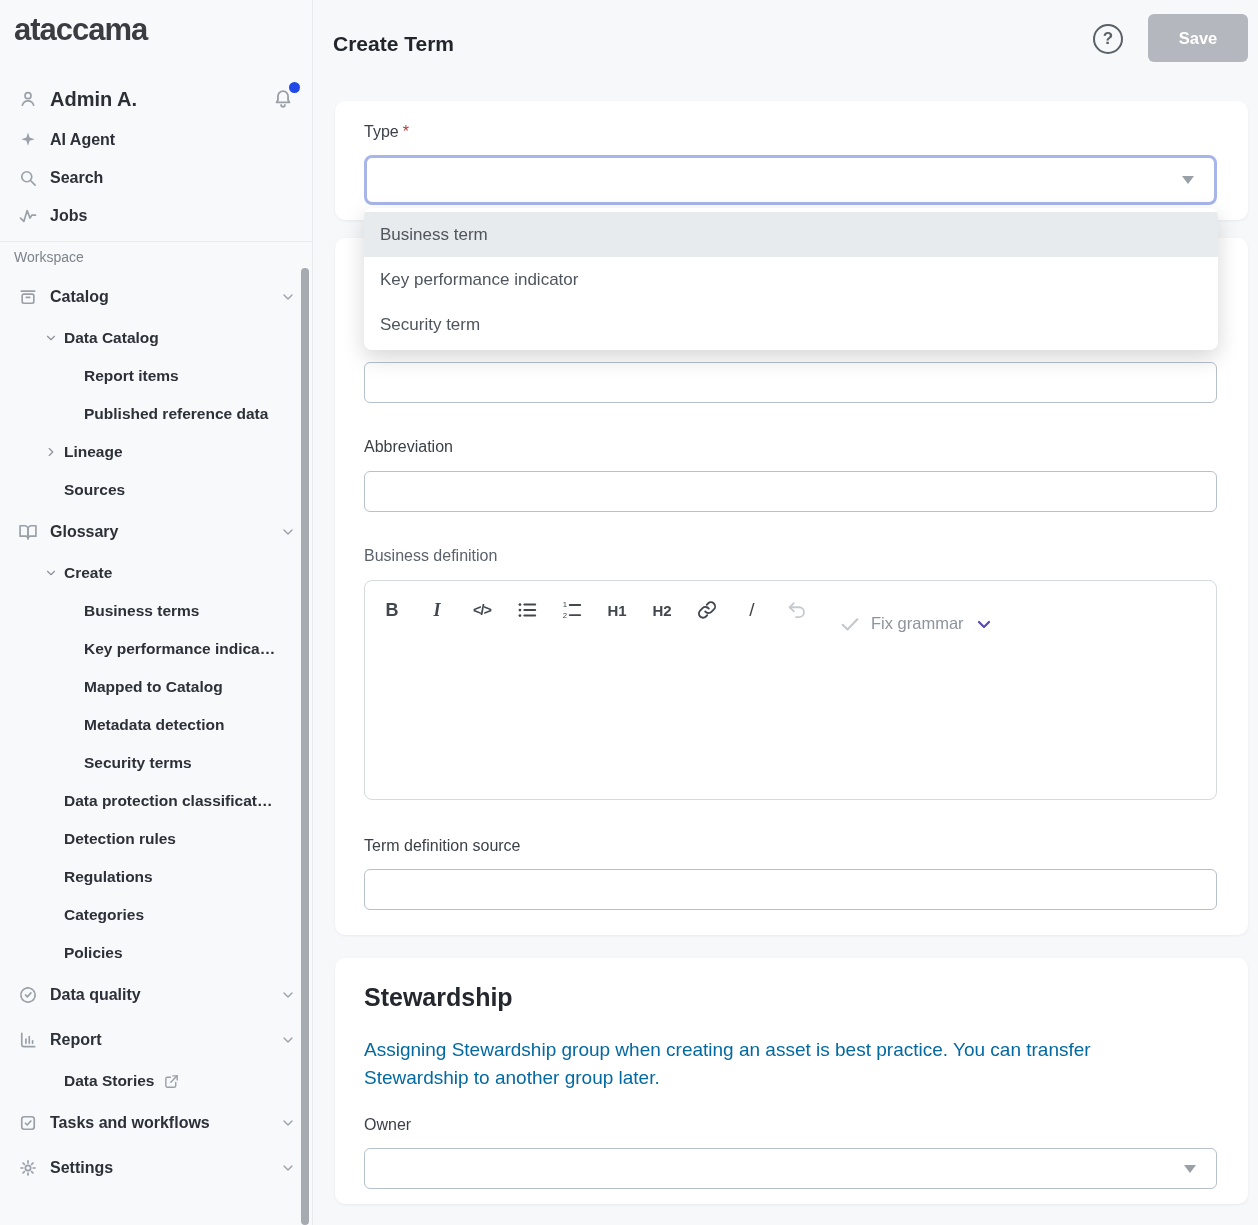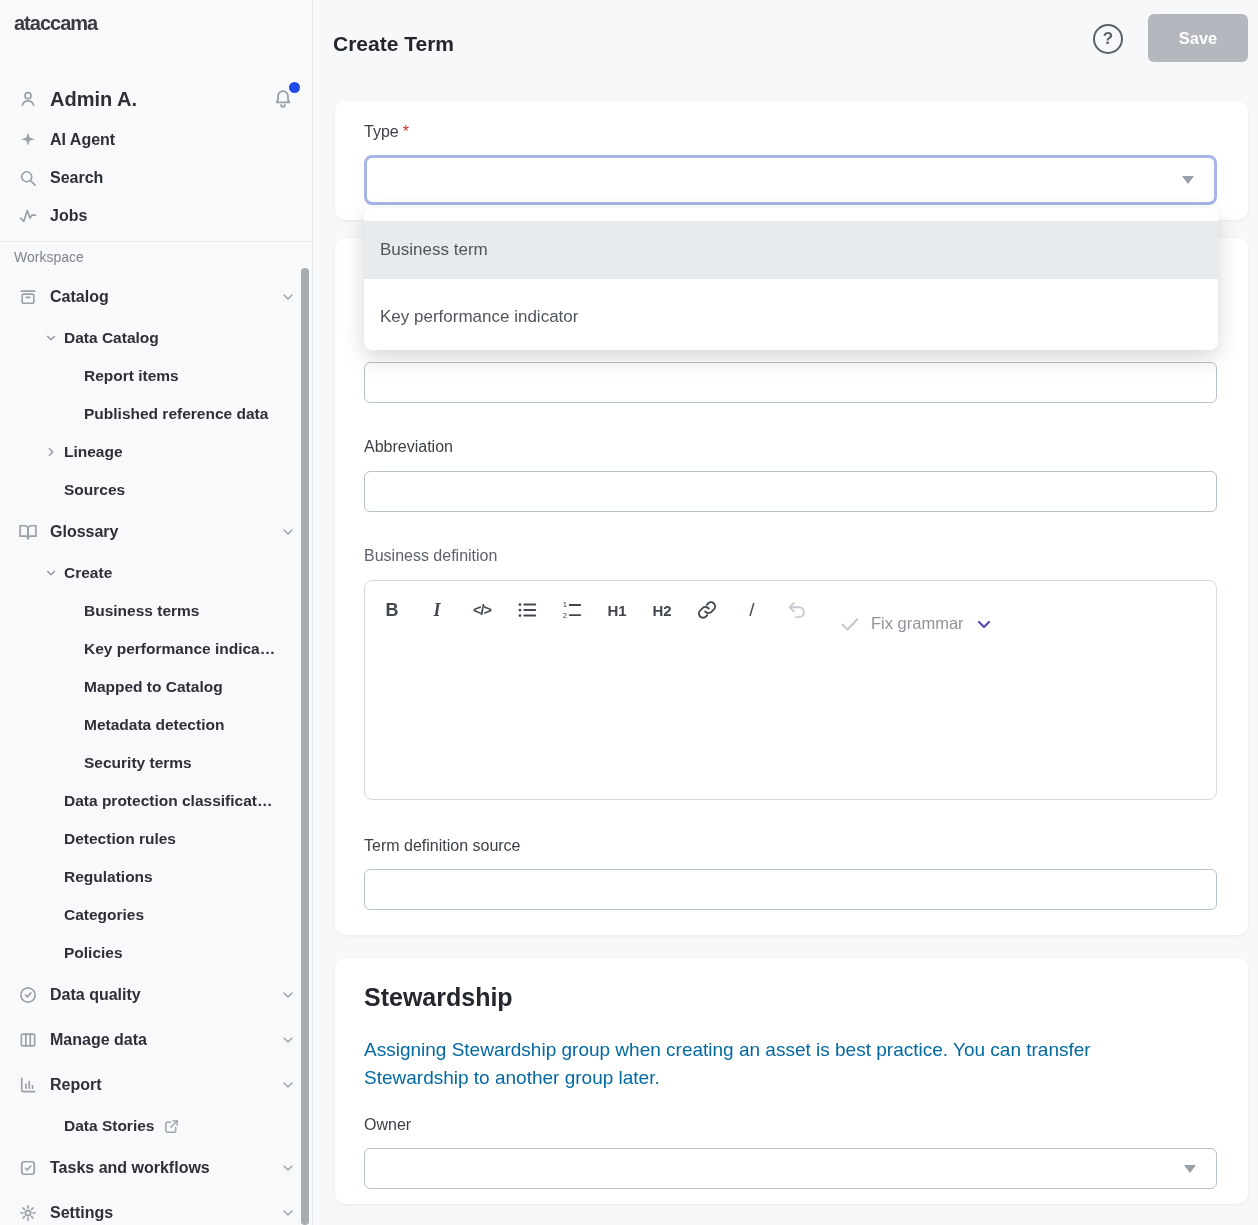--- a/index.html
+++ b/index.html
@@ -3,21 +3,21 @@
 <meta charset="utf-8">
 <style>
   * { margin:0; padding:0; box-sizing:border-box; }
   html,body { width:1258px; height:1225px; overflow:hidden; background:#f7f8fa;
     font-family:"Liberation Sans", sans-serif; color:#2c2f36; }
   .stage { position:relative; width:1258px; height:1225px; }
 
   
   .sidebar { position:absolute; left:0; top:0; width:313px; height:1225px;
     background:#f8f9fb; border-right:1px solid #e9eaee; overflow:hidden; }
-  .logo { margin:12px 0 0 14px; height:34px; font-size:20px; font-weight:700;
+  .logo { margin:12px 0 0 14px; height:34px; font-size:31px; font-weight:700;
     letter-spacing:-1px; color:#3a3c42; }
   .user-row { margin-top:31px; height:44px; display:flex; align-items:center; padding:0 16px 0 18px; }
   .user-row .uicon { width:20px; height:20px; color:#9aa0a8; margin-right:12px; flex:none; }
   .user-name { font-size:20px; font-weight:700; color:#2c2f36; }
   .bell-wrap { margin-left:auto; position:relative; width:24px; height:24px; color:#9aa0a8; }
   .bell-wrap svg { width:22px; height:22px; }
   .badge-dot { position:absolute; right:-4px; top:-5px; width:11px; height:11px;
     border-radius:50%; background:#2149e8; }
   .top-nav .nav-row { height:38px; }
   .nav-row { display:flex; align-items:center; height:38px; padding:0 16px 0 18px; cursor:pointer; }
@@ -58,22 +58,22 @@
     border:1px solid #b6c1cb; border-radius:6px; font-size:16px; color:#2c2f36; padding:0 12px;
     font-family:"Liberation Sans", sans-serif; }
   .select { position:absolute; left:29px; width:853px; background:#fff; cursor:pointer; }
   .select .caret { position:absolute; right:20px; top:50%; margin-top:-4px; width:0; height:0;
     border-left:6px solid transparent; border-right:6px solid transparent; border-top:8px solid #9aa0a8; }
   .select-focus { top:54px; height:50px; border:3px solid #a8b5e9; border-radius:8px; }
   .select-plain { top:190px; height:41px; border:1px solid #b6c1cb; border-radius:6px; }
 
   .dropdown { position:absolute; left:51px; top:208px; width:854px; height:142px; background:#fff;
     border-radius:8px; box-shadow:0 8px 22px rgba(0,0,0,.16); padding-top:4px; z-index:20; overflow:hidden; }
-  .dd-option { height:58px; display:flex; align-items:center; padding-left:16px; font-size:17px;
-    color:#4f555d; cursor:pointer;margin-top:9px; }
+  .dd-option { height:45px; display:flex; align-items:center; padding-left:16px; font-size:17px;
+    color:#4f555d; cursor:pointer; }
   .dd-option.hl { background:#e8ebee; }
 
   .editor { position:absolute; left:29px; top:342px; width:853px; height:220px;
     border:1px solid #d6dade; border-radius:8px; background:#fff; }
   .toolbar { height:58px; display:flex; align-items:center; padding:0 14px; }
   .tb-btn { width:26px; height:30px; margin-right:19px; display:flex; align-items:center;
     justify-content:center; color:#42464e; cursor:pointer; flex:none; background:none; border:none; }
   .tb-btn svg { width:22px; height:22px; }
   .tb-bold { font-size:18px; font-weight:800; font-family:"Liberation Sans", sans-serif; }
   .tb-italic { font-size:18px; font-weight:600; font-style:italic; font-family:"Liberation Serif", serif; }
@@ -218,31 +218,20 @@
         </div>
         <div class="nav-row lvl2 nolead">
           <span class="nav-label">Policies</span>
         </div>
         <div class="nav-row root">
           <span class="nicon"><svg viewBox="0 0 24 24" fill="none" stroke="currentColor" stroke-width="2" stroke-linecap="round" stroke-linejoin="round">
               <circle cx="12" cy="12" r="8.5" stroke-dasharray="3 1.7"></circle>
               <path d="M9 12l2.2 2.2L15.5 9.5"></path>
             </svg></span>
           <span class="nav-label">Data quality</span>
-          <span class="trail"><svg viewBox="0 0 24 24" fill="none" stroke="currentColor" stroke-width="2" stroke-linecap="round" stroke-linejoin="round">
-              <polyline points="6 9 12 15 18 9"></polyline>
-            </svg></span>
-        </div>
-        <div class="nav-row root">
-          <span class="nicon"><svg viewBox="0 0 24 24" fill="none" stroke="currentColor" stroke-width="2" stroke-linecap="round" stroke-linejoin="round">
-              <rect x="4" y="5" width="16" height="14" rx="2"></rect>
-              <line x1="9.4" y1="5" x2="9.4" y2="19"></line>
-              <line x1="14.7" y1="5" x2="14.7" y2="19"></line>
-            </svg></span>
-          <span class="nav-label">Manage data</span>
           <span class="trail"><svg viewBox="0 0 24 24" fill="none" stroke="currentColor" stroke-width="2" stroke-linecap="round" stroke-linejoin="round">
               <polyline points="6 9 12 15 18 9"></polyline>
             </svg></span>
         </div>
         <div class="nav-row root">
           <span class="nicon"><svg viewBox="0 0 24 24" fill="none" stroke="currentColor" stroke-width="2" stroke-linecap="round" stroke-linejoin="round">
               <path d="M4.5 4v13.5A2.5 2.5 0 0 0 7 20h13"></path>
               <line x1="9.5" y1="16" x2="9.5" y2="11"></line>
               <line x1="13.5" y1="16" x2="13.5" y2="8"></line>
               <line x1="17.5" y1="16" x2="17.5" y2="13"></line>

